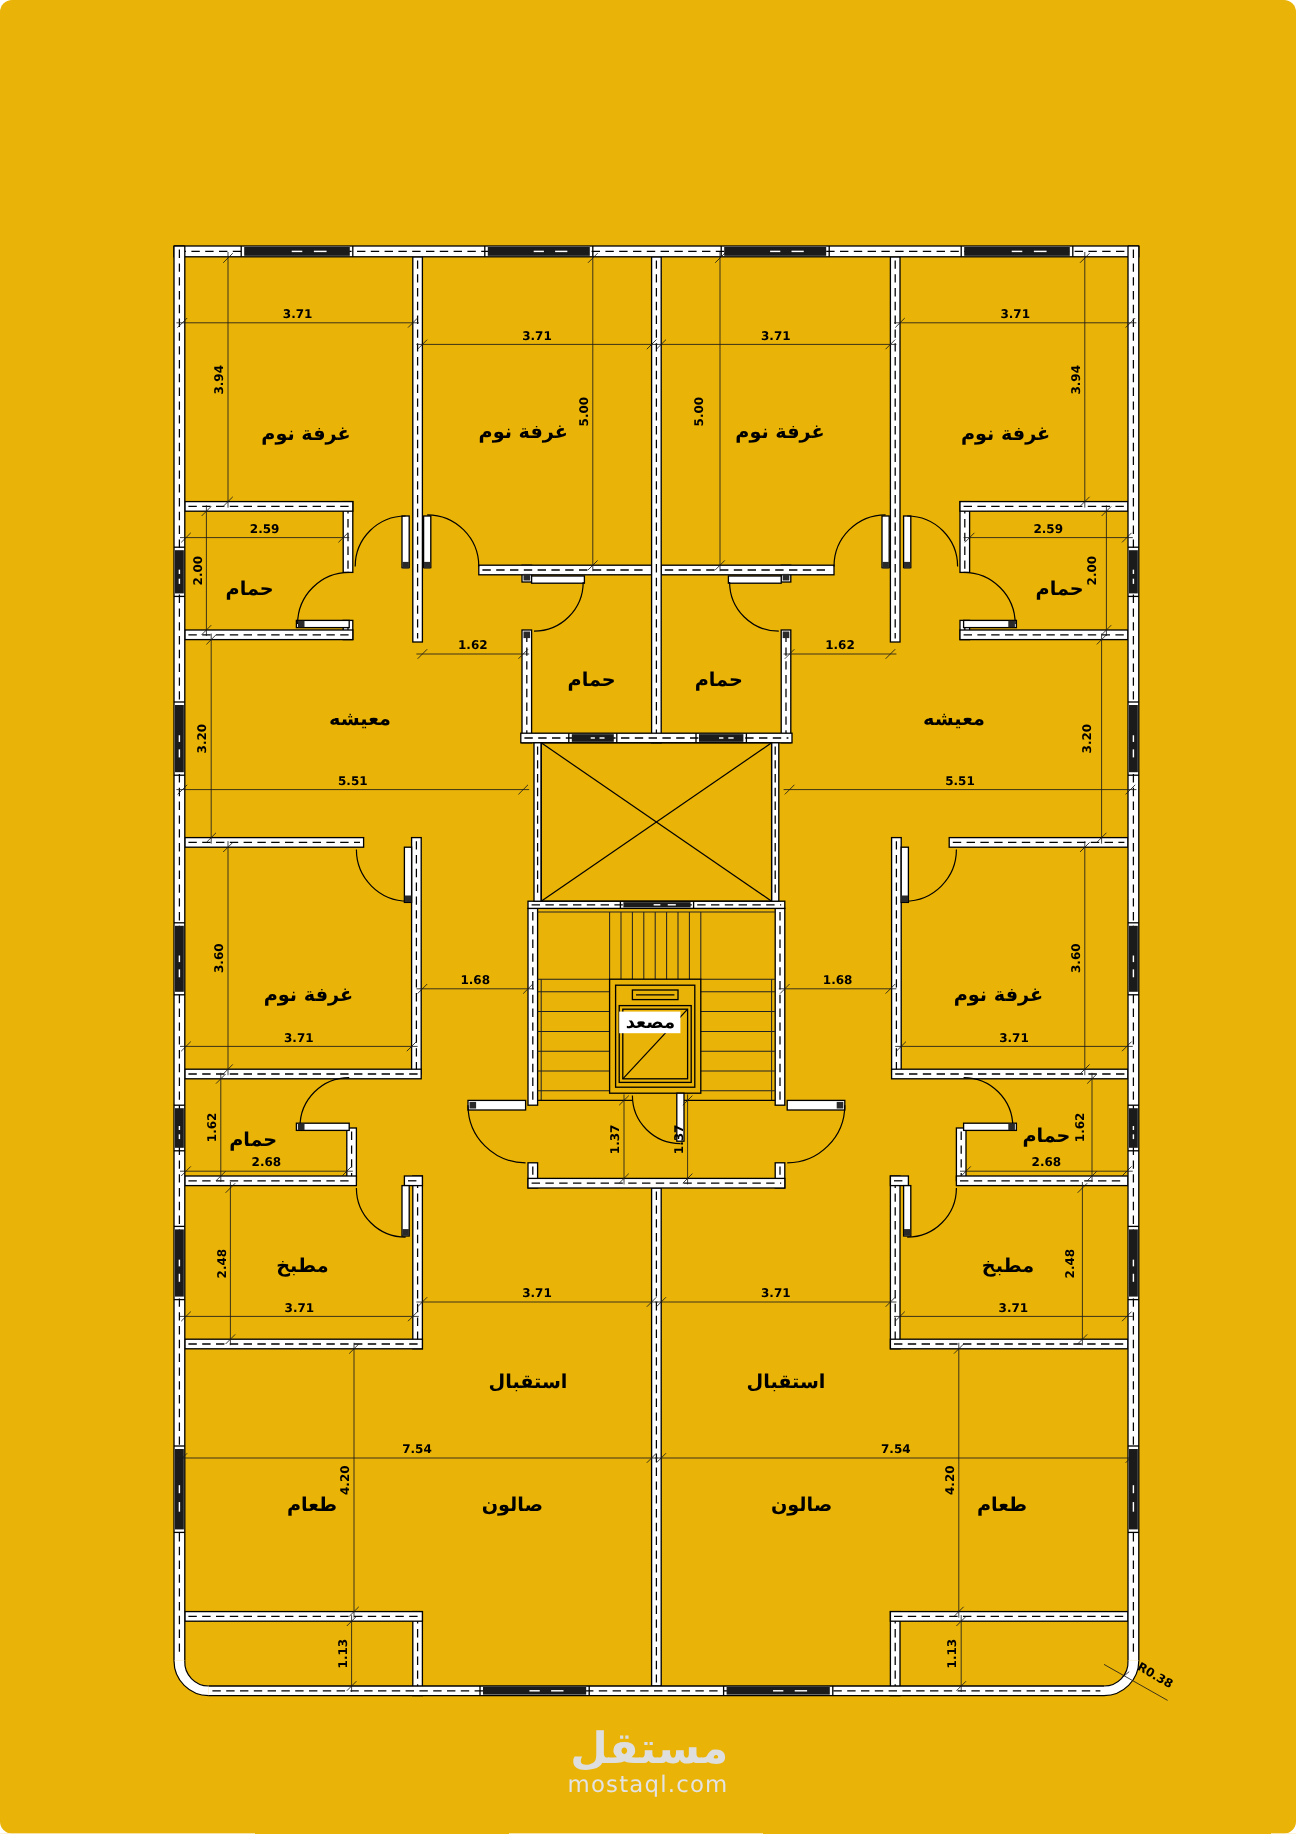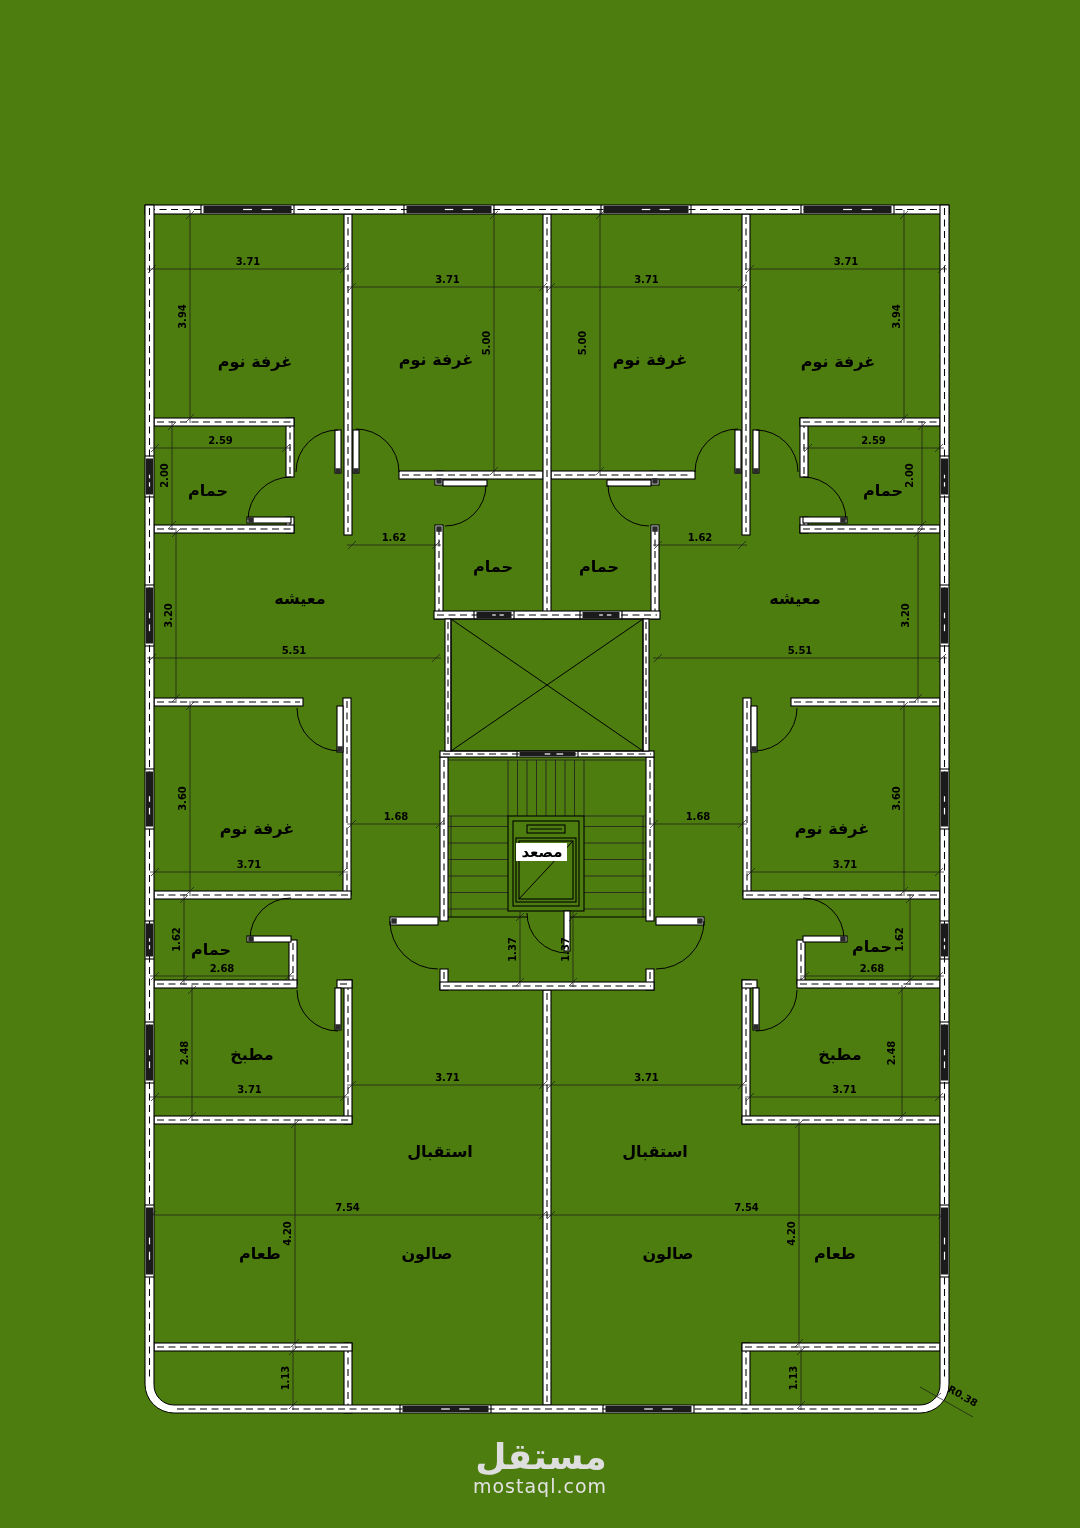--- a/index.html
+++ b/index.html
@@ -1,16 +1,16 @@
 <!DOCTYPE html>
 <html><head>
 <meta charset="utf-8">
 <style>
   html,body{margin:0;padding:0;background:#ffffff;}
-  .page{width:1080px;height:1528px;background:#4d7c0f;position:relative;overflow:hidden;}
+  .page{width:1080px;height:1528px;background:#eab308;position:relative;overflow:hidden;border-radius:10px;}
   svg{display:block;}
   .wall{fill:#ffffff;stroke:#000000;stroke-width:1.1;}
   .wdash{stroke:#000;stroke-width:1.05;stroke-dasharray:7 4.5;fill:none;}
   .win{fill:#1b1b1b;stroke:none;}
   .windash{stroke:#ffffff;stroke-width:1.2;}
   .wtick{stroke:#000;stroke-width:1.1;}
   .leaf{fill:#fff;stroke:#000;stroke-width:1.1;}
   .arc{fill:none;stroke:#000;stroke-width:1.0;}
   .nub{fill:#2a2a2a;stroke:none;}
   .thin{fill:none;stroke:#000;stroke-width:1.0;}

